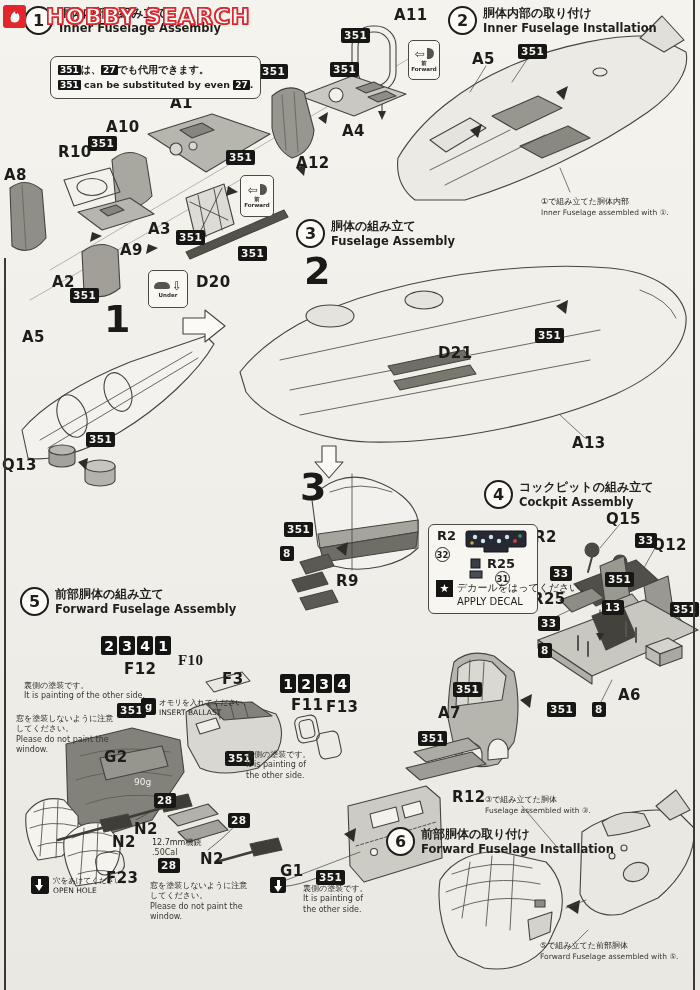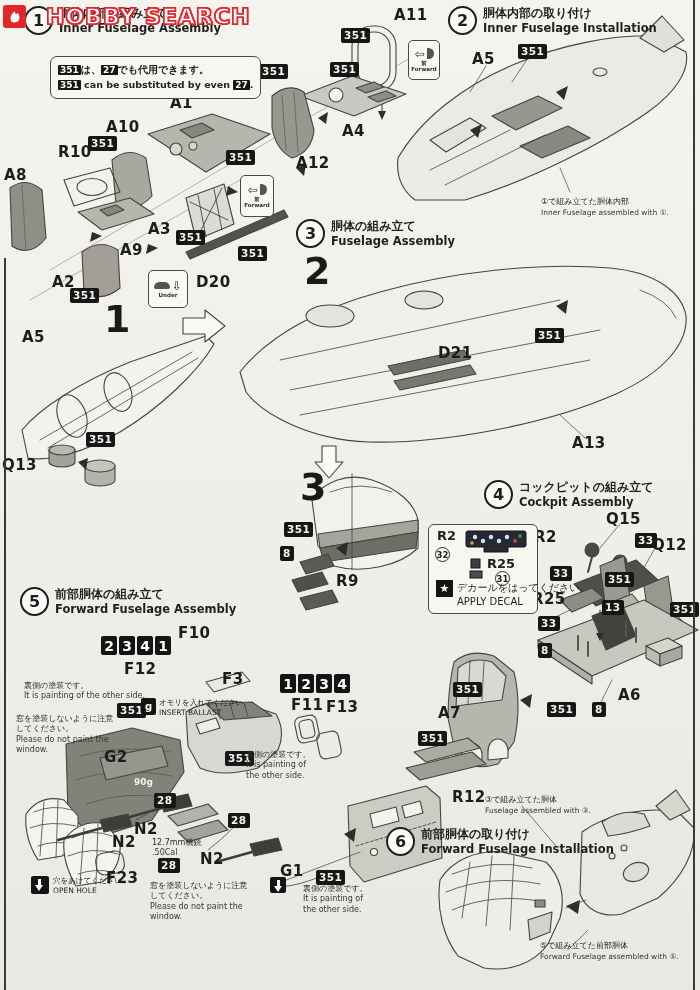--- a/index.html
+++ b/index.html
@@ -14,21 +14,21 @@
 
   .lbl-part{position:absolute;font-weight:bold;font-size:15px;letter-spacing:.4px;color:#1c1c1a;white-space:nowrap}
   .lbl-badge{position:absolute;background:#161614;color:#f5f4f0;font-weight:bold;font-size:10.5px;
              line-height:1;padding:2px 3px;border-radius:2px;letter-spacing:.5px;white-space:nowrap}
   .lbl-bignum{position:absolute;font-weight:800;font-size:38px;line-height:1;color:#1a1a18}
   .lbl-seq{position:absolute;display:flex;gap:2px}
   .lbl-seq span{width:16px;height:19px;background:#141412;color:#fff;font-weight:800;font-size:14px;
                 display:flex;align-items:center;justify-content:center;border-radius:2px}
   .lbl-note{position:absolute;font-size:8px;line-height:1.3;color:#2b2b28;white-space:nowrap}
   .lbl-note .en{color:#383834}
-  .lbl-onpart{position:absolute;color:#f2f1ec;font-size:9px;font-weight:bold;z-index:3}
+  .lbl-onpart{position:absolute;color:#f2f1ec;font-size:9px;font-weight:normal;z-index:3}
 
   .step-header{position:absolute;display:flex;align-items:flex-start;gap:6px;z-index:4}
   .step-circle{width:25px;height:25px;border:2.6px solid #1f1e1c;border-radius:50%;background:#fdfcf8;
                display:flex;align-items:center;justify-content:center;font-weight:800;font-size:16px}
   .step-titles .jp{font-weight:bold;font-size:12px;line-height:1.25}
   .step-titles .en{font-weight:bold;font-size:11.5px;line-height:1.25}
 
   .sub-note{position:absolute;left:50px;top:56px;z-index:4;border:1.6px solid #4a4946;border-radius:7px;
             background:#f7f6f1;padding:5px 7px;font-weight:bold;line-height:1.55;white-space:nowrap}
   .sub-note .l1{font-size:10px}.sub-note .l2{font-size:9.5px}
@@ -267,21 +267,21 @@
     <div class="lbl-part" style="left: 572px; top: 434px;">A13</div>
     <div class="lbl-part" style="left: 336px; top: 572px; text-align: right;">R9</div>
     <div class="lbl-part" style="left: 534px; top: 528px;">R2</div>
     <div class="lbl-part" style="left: 606px; top: 510px;">Q15</div>
     <div class="lbl-part" style="left: 652px; top: 536px;">Q12</div>
     <div class="lbl-part" style="left: 532px; top: 590px;">R25</div>
     <div class="lbl-part" style="left: 618px; top: 686px;">A6</div>
     <div class="lbl-part" style="left: 438px; top: 704px;">A7</div>
     <div class="lbl-part" style="left: 452px; top: 788px;">R12</div>
     <div class="lbl-part" style="left: 124px; top: 660px;">F12</div>
-    <div class="lbl-part" style="left: 178px; top: 624px;">F10</div>
+    <div class="lbl-part" style="left: 178px; top: 652px; font-family: Liberation Serif, serif;">F10</div>
     <div class="lbl-part" style="left: 222px; top: 670px;">F3</div>
     <div class="lbl-part" style="left: 291px; top: 696px;">F11</div>
     <div class="lbl-part" style="left: 326px; top: 698px;">F13</div>
     <div class="lbl-part" style="left: 104px; top: 748px;">G2</div>
     <div class="lbl-part" style="left: 134px; top: 820px;">N2</div>
     <div class="lbl-part" style="left: 112px; top: 833px;">N2</div>
     <div class="lbl-part" style="left: 200px; top: 850px;">N2</div>
     <div class="lbl-part" style="left: 106px; top: 869px;">F23</div>
     <div class="lbl-part" style="left: 280px; top: 862px;">G1</div>
     <div class="lbl-badge" style="left: 341px; top: 28px;">351</div>

